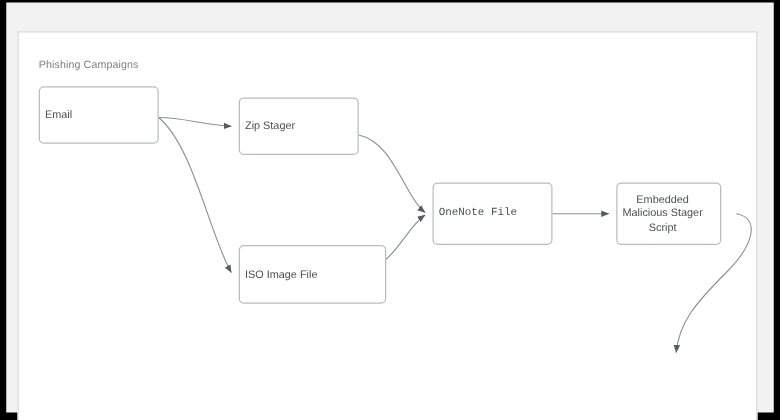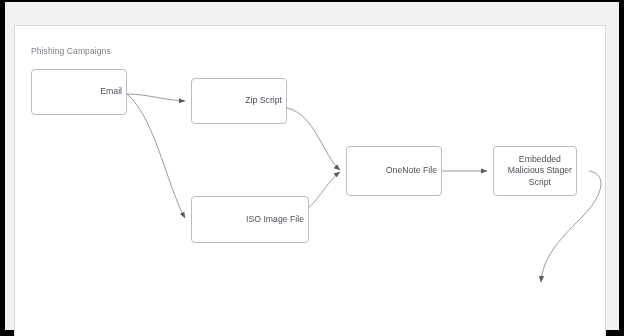--- a/index.html
+++ b/index.html
@@ -66,21 +66,21 @@
     white-space: nowrap;
   }
   .node {
     position: absolute;
     box-sizing: border-box;
     background: #ffffff;
     border: 1px solid #b8bcc2;
     border-radius: 4px;
     display: flex;
     align-items: center;
-    justify-content: flex-end;
+    justify-content: flex-start;
     text-align: center;
     color: #4a4f57;
     font-size: 8.7px;
     line-height: 11.5px;
     padding: 2px 4px;
   }
   .node-label {
     display: block;
     white-space: pre-line;
   }
@@ -116,28 +116,28 @@
       </g>
     </svg>
 
     <div class="group-label" style="left:16px; top:20px;">Phishing Campaigns</div>
 
     <div class="node" style="left:16px; top:43px; width:96px; height:46px;">
       <span class="node-label">Email</span>
     </div>
 
     <div class="node" style="left:176px; top:52px; width:96px; height:46px;">
-      <span class="node-label">Zip Script</span>
+      <span class="node-label">Zip Stager</span>
     </div>
 
     <div class="node" style="left:176px; top:170px; width:118px; height:47px;">
       <span class="node-label">ISO Image File</span>
     </div>
 
-    <div class="node" style="left:331px; top:120px; width:96px; height:50px;">
+    <div class="node" style="left:331px; top:120px; width:96px; height:50px;font-family:Liberation Mono, monospace;">
       <span class="node-label">OneNote File</span>
     </div>
 
     <div class="node" style="left:478px; top:120px; width:84px; height:50px;">
       <span class="node-label">Embedded
 Malicious Stager
 Script</span>
     </div>
 
 

